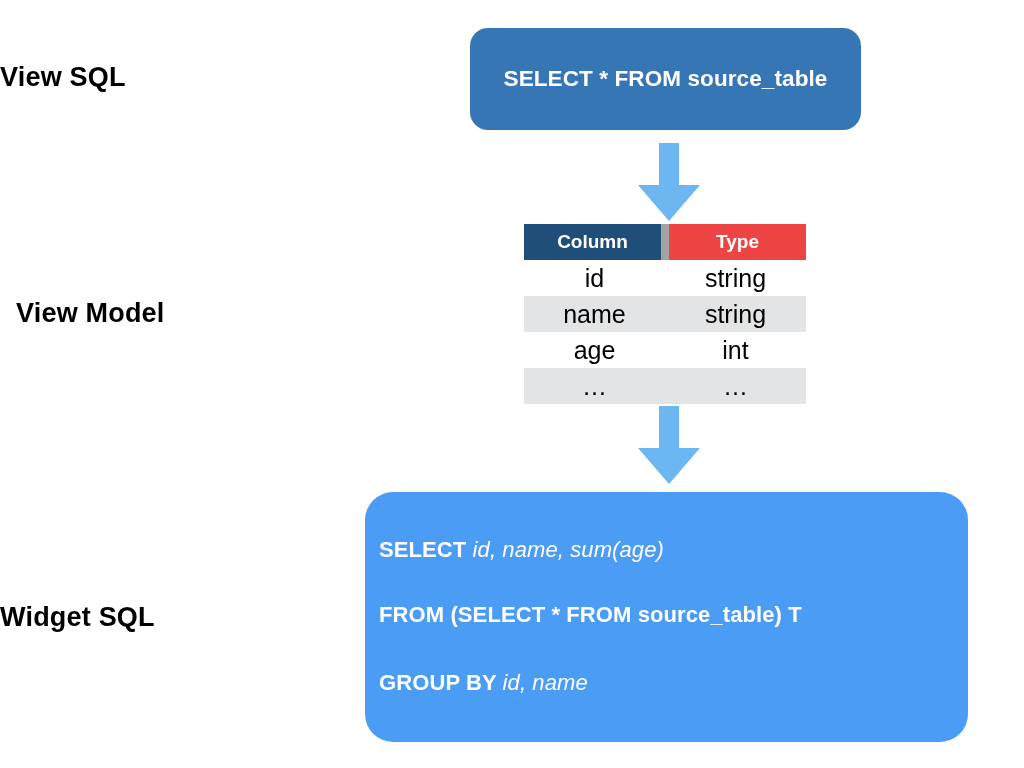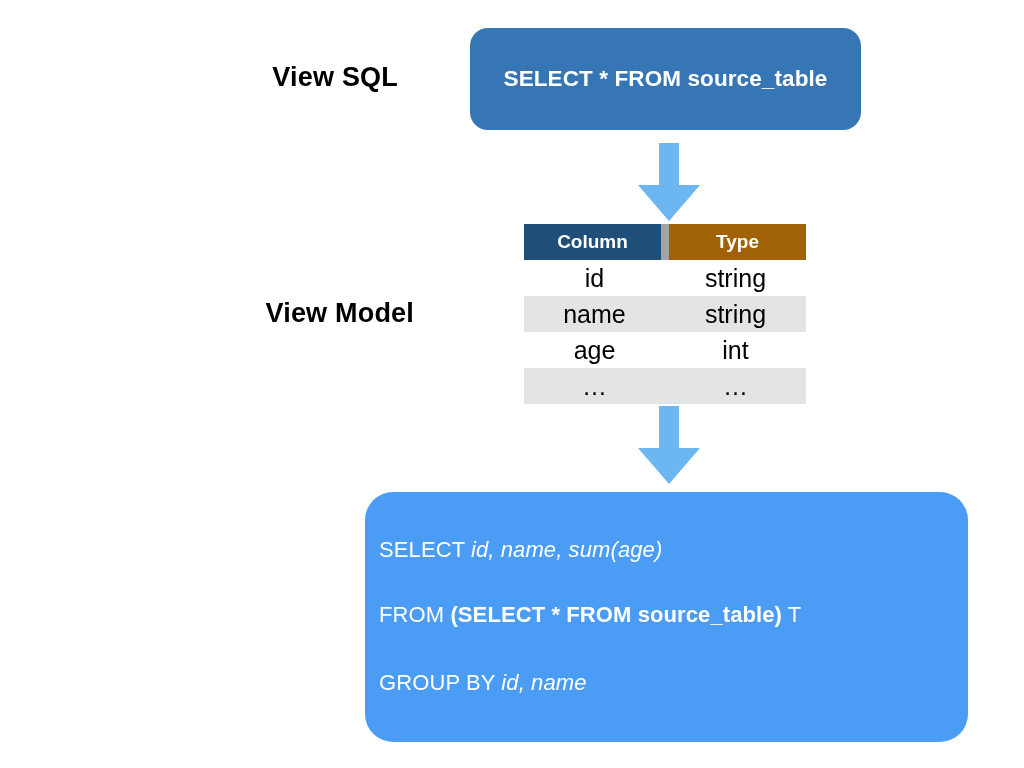--- a/index.html
+++ b/index.html
@@ -22,21 +22,21 @@
   }
 
   
   .row-label {
     position: absolute;
     font-weight: bold;
     color: #000000;
     font-size: 27px;
     letter-spacing: 0.2px;
     white-space: nowrap;
-    text-align: right;
+    text-align: left;
   }
   #label-view-sql   { left: 0px; width: 398px; top: 62px; }
   #label-view-model { left: 16px; width: 398px; top: 298px; }
   #label-widget-sql { left: 0px; width: 398px; top: 602px; }
 
   
   #view-sql-box {
     position: absolute;
     left: 470px;
     top: 28px;
@@ -110,49 +110,50 @@
     position: absolute;
     left: 14px;
     color: #ffffff;
     font-size: 22px;
     white-space: nowrap;
     letter-spacing: 0.1px;
   }
   #widget-line-1 { top: 45px; }
   #widget-line-2 { top: 110px; }
   #widget-line-3 { top: 178px; }
-  .kw   { font-weight: normal; font-style: normal; }
+  .kw   { font-weight: bold; font-style: normal; }
   .ital { font-style: italic; }
   .bold { font-weight: bold; }
 </style>
 </head>
 <body style="background: rgb(255, 255, 255);">
 
 <div class="stage">
 
   <div class="row-label" id="label-view-sql">View SQL</div>
 
   <div class="row-label" id="label-view-model">View Model</div>
 
+  <div class="row-label" id="label-widget-sql">Widget SQL</div>
 
   <div id="view-sql-box" style="background: rgb(54, 118, 181);">
     <span class="sql-text">SELECT * FROM source_table</span>
   </div>
 
   <div class="arrow-down" id="arrow-1">
     <svg viewBox="0 0 62 78" preserveAspectRatio="none">
       <polygon points="21,0 41,0 41,42 62,42 31,78 0,42 21,42" fill="#6cb6f2"></polygon>
     </svg>
   </div>
 
   <table id="view-model-table">
     <thead>
       <tr>
         <th class="col-column" style="background: rgb(31, 78, 121);">Column</th>
-        <th style="background: #a16207;">Type</th>
+        <th style="background: #ef4444;">Type</th>
       </tr>
     </thead>
     <tbody>
       <tr>
         <td>id</td>
         <td>string</td>
       </tr>
       <tr class="alt">
         <td style="background: rgb(227, 228, 230);">name</td>
         <td style="background: rgb(227, 228, 230);">string</td>

